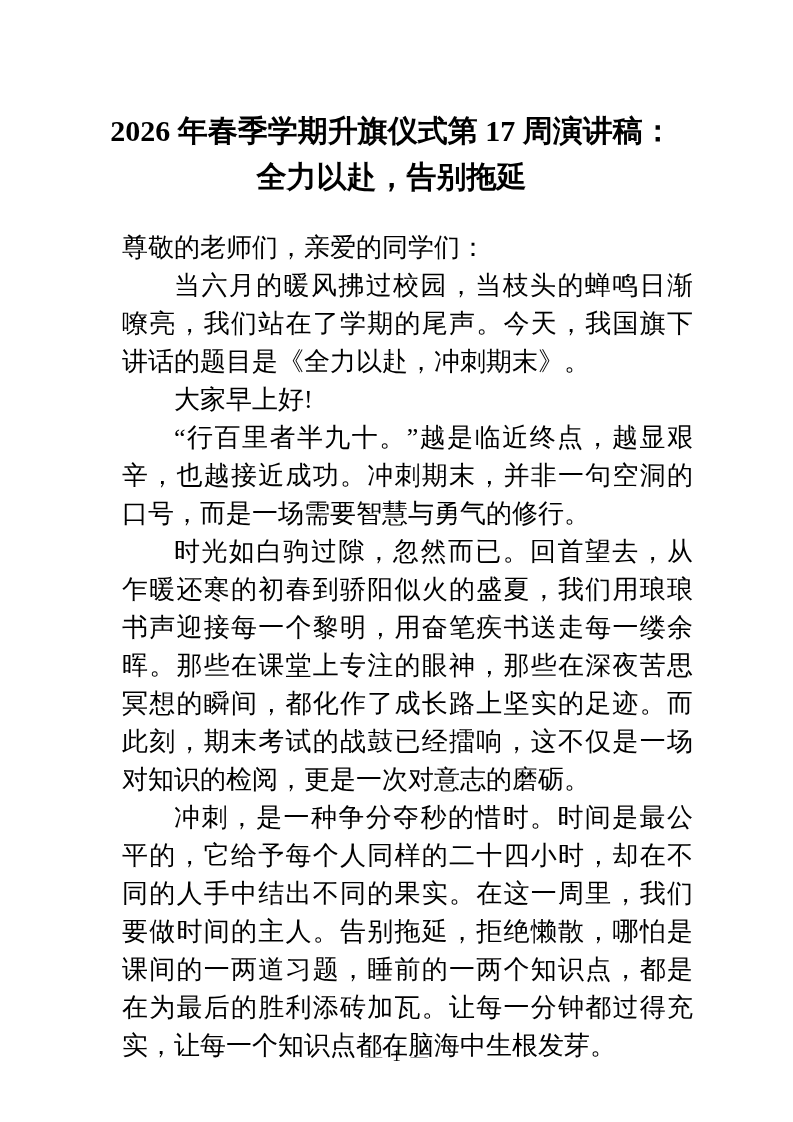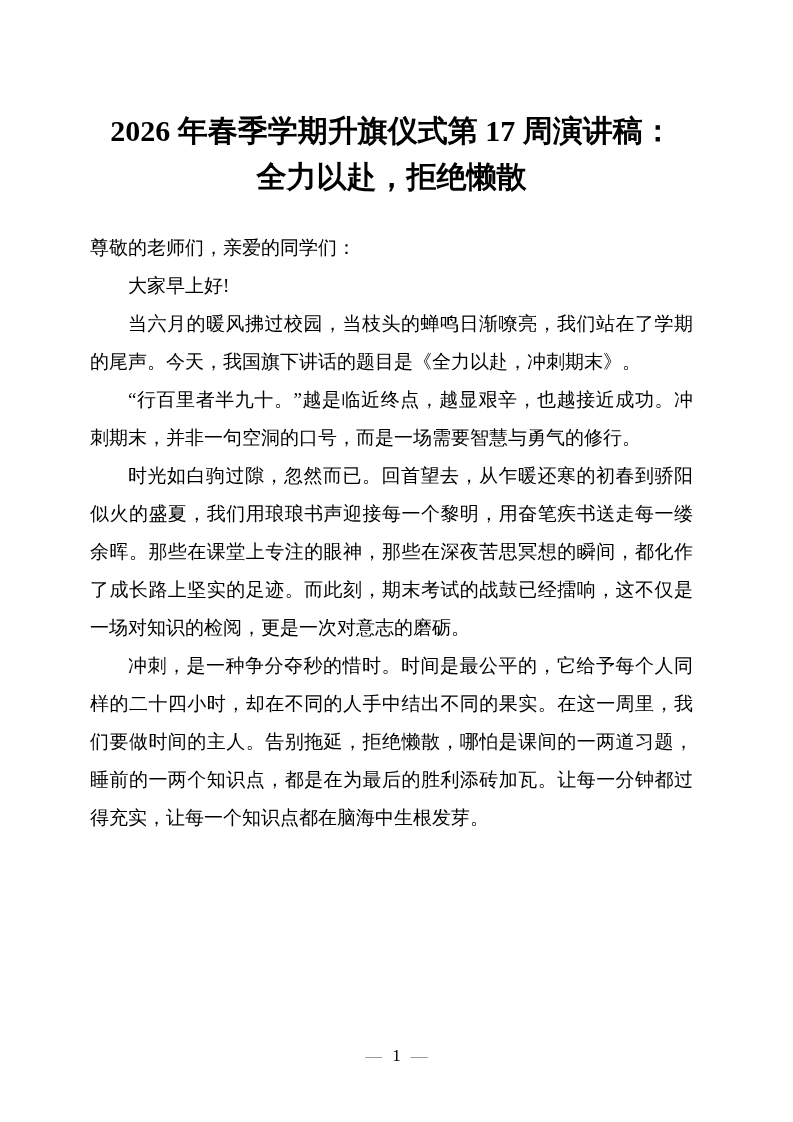--- a/index.html
+++ b/index.html
@@ -28,24 +28,25 @@
     line-height: 46px;
     font-weight: bold;
     text-align: center;
     font-family: "Liberation Serif", "DejaVu Serif", serif;
   }
   .title-line {
     display: block;
   }
   .body-text {
     margin-top: 29px;
-    font-size: 19px;
+    font-size: 26px;
     line-height: 38px;
     text-align: justify;
     text-justify: inter-character;
+    margin-left: 32px;
   }
   .body-text p {
     margin: 0;
     padding: 0;
   }
   .body-text p.indent {
     text-indent: 2em;
   }
   .footer {
     position: absolute;
@@ -66,26 +67,26 @@
     color: var(--text-color, #000000);
   }
 </style>
 </head>
 <body>
 
 <div class="page" style="--page-bg: #ffffff; --text-color: #000000; --dash-color: #8c8c8c;">
   <div class="content">
     <h1 class="title">
       <span class="title-line">2026 年春季学期升旗仪式第 17 周演讲稿：</span>
-      <span class="title-line">全力以赴，拒绝懒散</span>
+      <span class="title-line">全力以赴，告别拖延</span>
     </h1>
     <div class="body-text" id="paragraphs">
         <p class="">尊敬的老师们，亲爱的同学们：</p>
+        <p class="indent">当六月的暖风拂过校园，当枝头的蝉鸣日渐嘹亮，我们站在了学期的尾声。今天，我国旗下讲话的题目是《全力以赴，冲刺期末》。</p>
         <p class="indent">大家早上好!</p>
-        <p class="indent">当六月的暖风拂过校园，当枝头的蝉鸣日渐嘹亮，我们站在了学期的尾声。今天，我国旗下讲话的题目是《全力以赴，冲刺期末》。</p>
         <p class="indent">“行百里者半九十。”越是临近终点，越显艰辛，也越接近成功。冲刺期末，并非一句空洞的口号，而是一场需要智慧与勇气的修行。</p>
         <p class="indent">时光如白驹过隙，忽然而已。回首望去，从乍暖还寒的初春到骄阳似火的盛夏，我们用琅琅书声迎接每一个黎明，用奋笔疾书送走每一缕余晖。那些在课堂上专注的眼神，那些在深夜苦思冥想的瞬间，都化作了成长路上坚实的足迹。而此刻，期末考试的战鼓已经擂响，这不仅是一场对知识的检阅，更是一次对意志的磨砺。</p>
         <p class="indent">冲刺，是一种争分夺秒的惜时。时间是最公平的，它给予每个人同样的二十四小时，却在不同的人手中结出不同的果实。在这一周里，我们要做时间的主人。告别拖延，拒绝懒散，哪怕是课间的一两道习题，睡前的一两个知识点，都是在为最后的胜利添砖加瓦。让每一分钟都过得充实，让每一个知识点都在脑海中生根发芽。</p>
       </div>
   </div>
   <div class="footer">
     <span class="dash">—</span><span class="page-num">1</span><span class="dash">—</span>
   </div>
 </div>
 

